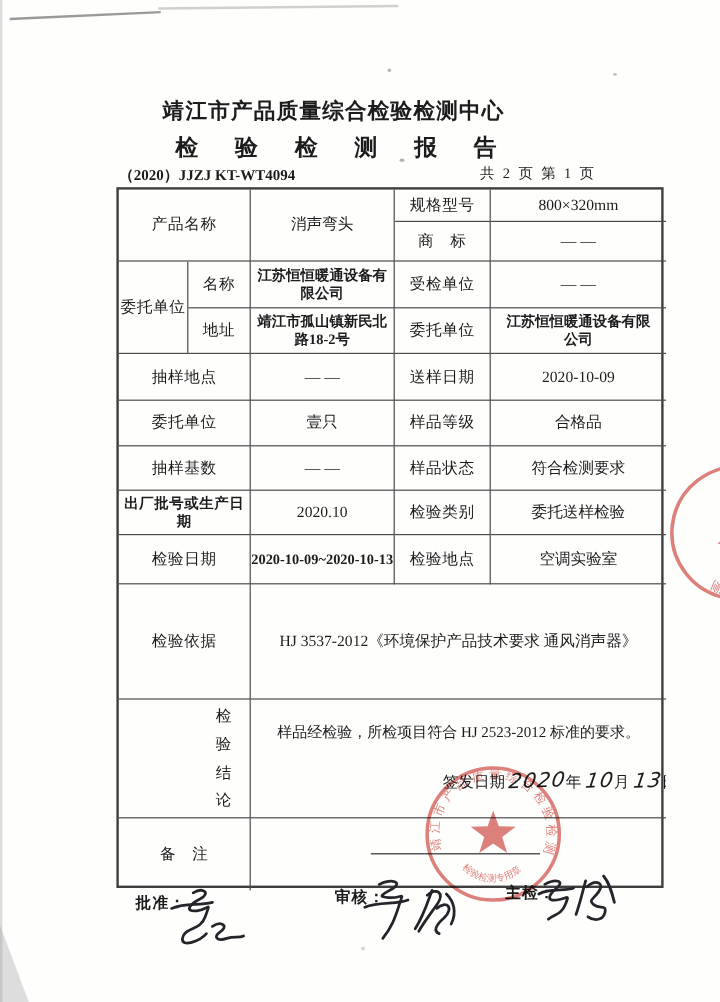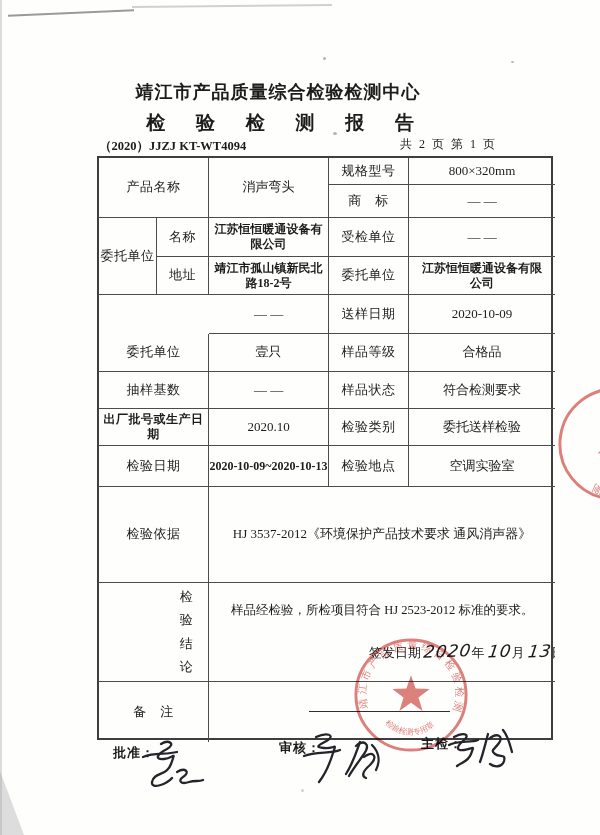--- a/index.html
+++ b/index.html
@@ -83,20 +83,21 @@
     <div class="c lab" style="grid-area:3/2/4/3">名称</div>
     <div class="c small" style="grid-area:3/3/4/4;padding:0 2px;">江苏恒恒暖通设备有限公司</div>
     <div class="c lab" style="grid-area:3/4/4/5">受检单位</div>
     <div class="c lr" style="grid-area:3/5/4/6">— —</div>
 
     <div class="c lab" style="grid-area:4/2/5/3">地址</div>
     <div class="c small" style="grid-area:4/3/5/4;padding:0 2px;">靖江市孤山镇新民北路18-2号</div>
     <div class="c lab" style="grid-area:4/4/5/5">委托单位</div>
     <div class="c lr small pad" style="grid-area:4/5/5/6">江苏恒恒暖通设备有限公司</div>
 
+    <div class="c lab" style="grid-area:5/1/6/3">抽样地点</div>
     <div class="c" style="grid-area:5/3/6/4">— —</div>
     <div class="c lab" style="grid-area:5/4/6/5">送样日期</div>
     <div class="c lr" style="grid-area:5/5/6/6">2020-10-09</div>
 
     <div class="c lab" style="grid-area:6/1/7/3">委托单位</div>
     <div class="c" style="grid-area:6/3/7/4">壹只</div>
     <div class="c lab" style="grid-area:6/4/7/5">样品等级</div>
     <div class="c lr" style="grid-area:6/5/7/6">合格品</div>
 
     <div class="c lab" style="grid-area:7/1/8/3">抽样基数</div>

